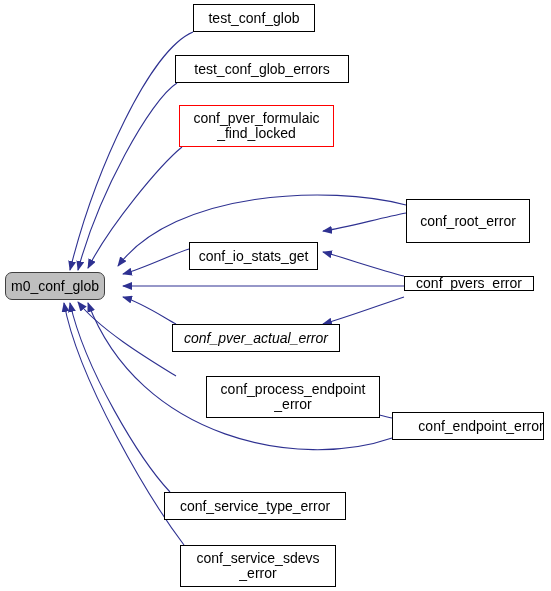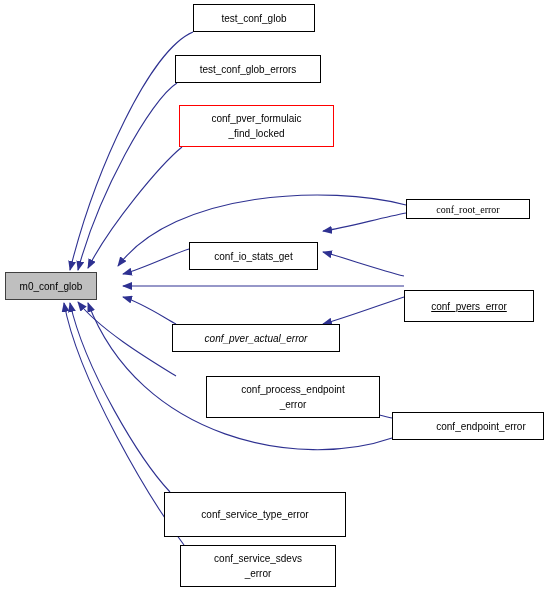--- a/index.html
+++ b/index.html
@@ -25,21 +25,21 @@
   .gnode {
     position: absolute;
     box-sizing: border-box;
     display: flex;
     align-items: center;
     justify-content: center;
     text-align: center;
     background: #ffffff;
     border: 1px solid #000000;
     color: #000000;
-    font-size: 10px;
+    font-size: 14px;
     line-height: 15px;
     letter-spacing: 0px;
     white-space: pre-line;
     z-index: 3;
   }
   .gnode.current {
     background: #bfbfbf;
     border: 1px solid #404040;
   }
   .gnode.highlight {
@@ -70,30 +70,30 @@
         <path d="M170,492 C140,460 85,370 70,303" fill="none" stroke="#2e3191" stroke-width="1.1" marker-end="url(#arrowhead)"></path>
         <path d="M184,545 C150,500 78,380 64,303" fill="none" stroke="#2e3191" stroke-width="1.1" marker-end="url(#arrowhead)"></path>
         <path d="M406,213 C380,218 345,228 323,231" fill="none" stroke="#2e3191" stroke-width="1.1" marker-end="url(#arrowhead)"></path>
         <path d="M404,276 C380,270 345,258 323,252" fill="none" stroke="#2e3191" stroke-width="1.1" marker-end="url(#arrowhead)"></path>
         <path d="M404,297 C380,305 345,318 323,324" fill="none" stroke="#2e3191" stroke-width="1.1" marker-end="url(#arrowhead)"></path>
         <path d="M392,418 C378,415 365,411 350,409" fill="none" stroke="#2e3191" stroke-width="1.1" marker-end="url(#arrowhead)"></path>
       </g>
   </svg>
 
   <div id="node-group">
-      <div class="gnode current" style="left: 5px; top: 272px; width: 92px; height: 28px;">m0_conf_glob</div>
+      <div class="gnode current" style="left: 5px; top: 272px; width: 100px; height: 28px; border-radius: 7px;">m0_conf_glob</div>
       <div class="gnode" style="left: 193px; top: 4px; width: 122px; height: 28px;">test_conf_glob</div>
-      <div class="gnode" style="left: 175px; top: 55px; width: 146px; height: 28px;">test_conf_glob_errors</div>
+      <div class="gnode" style="left: 175px; top: 55px; width: 174px; height: 28px;">test_conf_glob_errors</div>
       <div class="gnode highlight" style="left: 179px; top: 105px; width: 155px; height: 42px; text-align: center;">conf_pver_formulaic
 _find_locked</div>
-      <div class="gnode" style="left: 406px; top: 199px; width: 124px; height: 20px; font-family: Liberation Serif, serif;">conf_root_error</div>
+      <div class="gnode" style="left: 406px; top: 199px; width: 124px; height: 44px;">conf_root_error</div>
       <div class="gnode" style="left: 189px; top: 225px; width: 129px; height: 28px; margin-top: 17px;">conf_io_stats_get</div>
-      <div class="gnode" style="left: 404px; top: 290px; width: 130px; height: 32px; text-decoration: underline;">conf_pvers_error</div>
+      <div class="gnode" style="left: 404px; top: 276px; width: 130px; height: 15px;">conf_pvers_error</div>
       <div class="gnode" style="left: 172px; top: 324px; width: 168px; height: 28px; font-style: italic;">conf_pver_actual_error</div>
       <div class="gnode" style="left: 171px; top: 376px; width: 174px; height: 42px; margin-left: 35px;">conf_process_endpoint
 _error</div>
       <div class="gnode" style="left: 392px; top: 412px; width: 152px; height: 28px; padding-left: 26px;">conf_endpoint_error</div>
-      <div class="gnode" style="left: 164px; top: 492px; width: 182px; height: 45px;">conf_service_type_error</div>
+      <div class="gnode" style="left: 164px; top: 492px; width: 182px; height: 28px;">conf_service_type_error</div>
       <div class="gnode" style="left: 180px; top: 545px; width: 156px; height: 42px;">conf_service_sdevs
 _error</div>
     </div>
 
 </div>
 
 </body></html>

